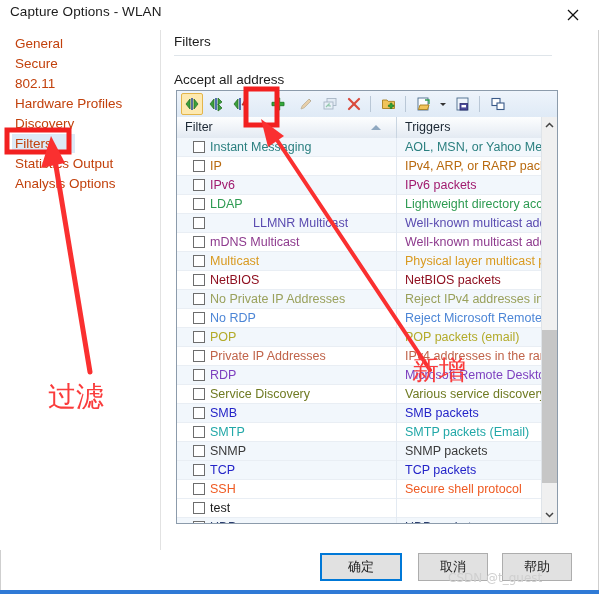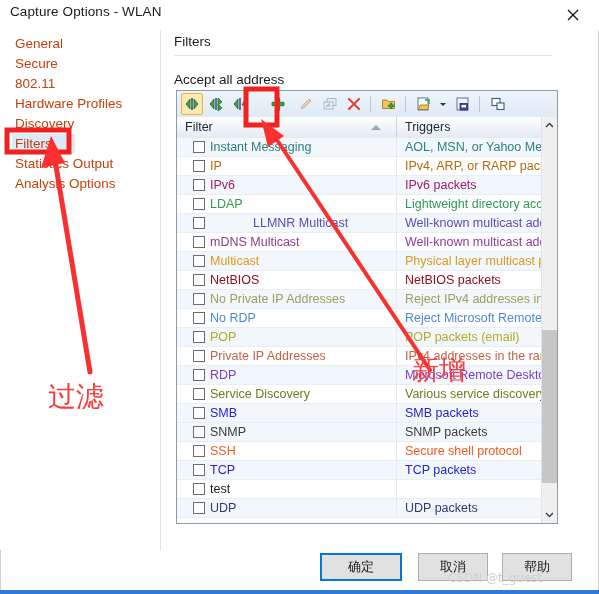--- a/index.html
+++ b/index.html
@@ -308,34 +308,39 @@
         <div class="row white">
           <div class="cb"></div>
           <div class="rname" style="color: rgb(111, 122, 34);">Service Discovery</div>
           <div class="rcomment" style="color: rgb(111, 122, 34);">Various service discovery protocols</div>
         </div>
         <div class="row alt">
           <div class="cb"></div>
           <div class="rname" style="color: rgb(36, 36, 200);">SMB</div>
           <div class="rcomment" style="color: rgb(36, 36, 200);">SMB packets</div>
         </div>
+        <div class="row white">
+          <div class="cb"></div>
+          <div class="rname" style="color: rgb(34, 168, 168);">SMTP</div>
+          <div class="rcomment" style="color: rgb(34, 168, 168);">SMTP packets (Email)</div>
+        </div>
         <div class="row alt">
           <div class="cb"></div>
           <div class="rname" style="color: rgb(58, 58, 58);">SNMP</div>
           <div class="rcomment" style="color: rgb(58, 58, 58);">SNMP packets</div>
         </div>
+        <div class="row alt">
+          <div class="cb"></div>
+          <div class="rname" style="color: rgb(36, 36, 200);">TCP</div>
+          <div class="rcomment" style="color: rgb(36, 36, 200);">TCP packets</div>
+        </div>
         <div class="row white">
           <div class="cb"></div>
           <div class="rname" style="color: rgb(239, 90, 34);">SSH</div>
           <div class="rcomment" style="color: rgb(239, 90, 34);">Secure shell protocol</div>
-        </div>
-        <div class="row alt">
-          <div class="cb"></div>
-          <div class="rname" style="color: rgb(36, 36, 200);">TCP</div>
-          <div class="rcomment" style="color: rgb(36, 36, 200);">TCP packets</div>
         </div>
         <div class="row white">
           <div class="cb"></div>
           <div class="rname" style="color: rgb(27, 27, 27);">test</div>
           <div class="rcomment" style="color: rgb(27, 27, 27);"></div>
         </div>
         <div class="row alt">
           <div class="cb"></div>
           <div class="rname" style="color: rgb(43, 61, 110);">UDP</div>
           <div class="rcomment" style="color: rgb(43, 61, 110);">UDP packets</div>

